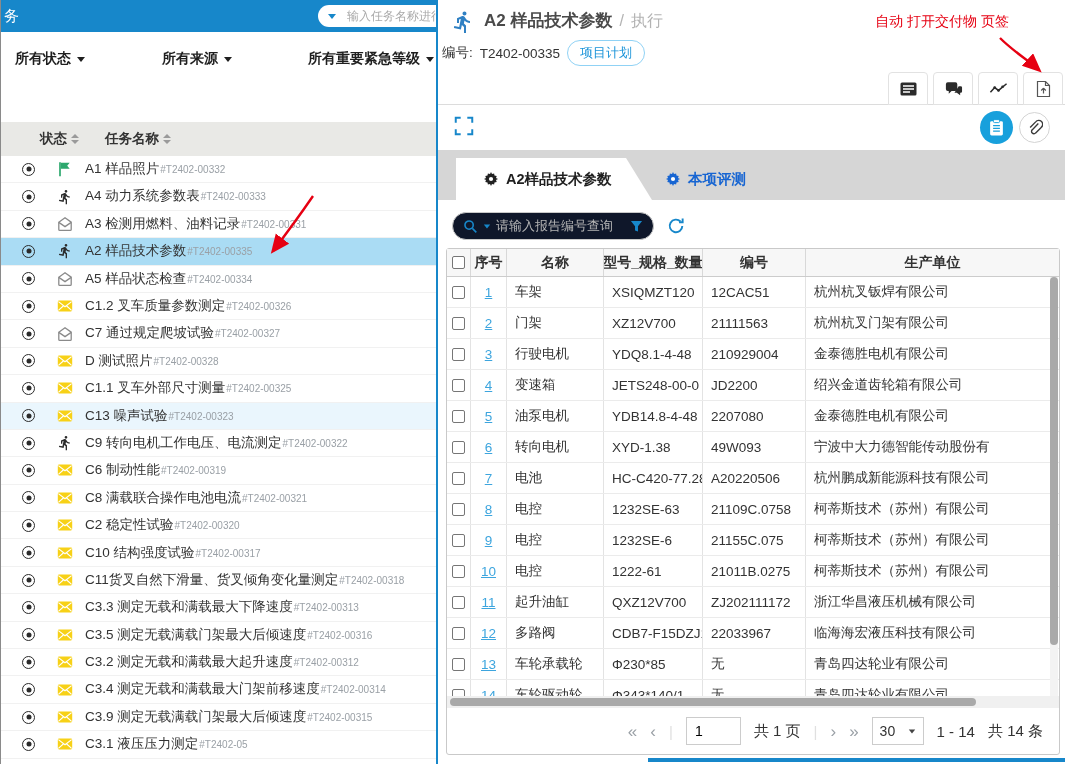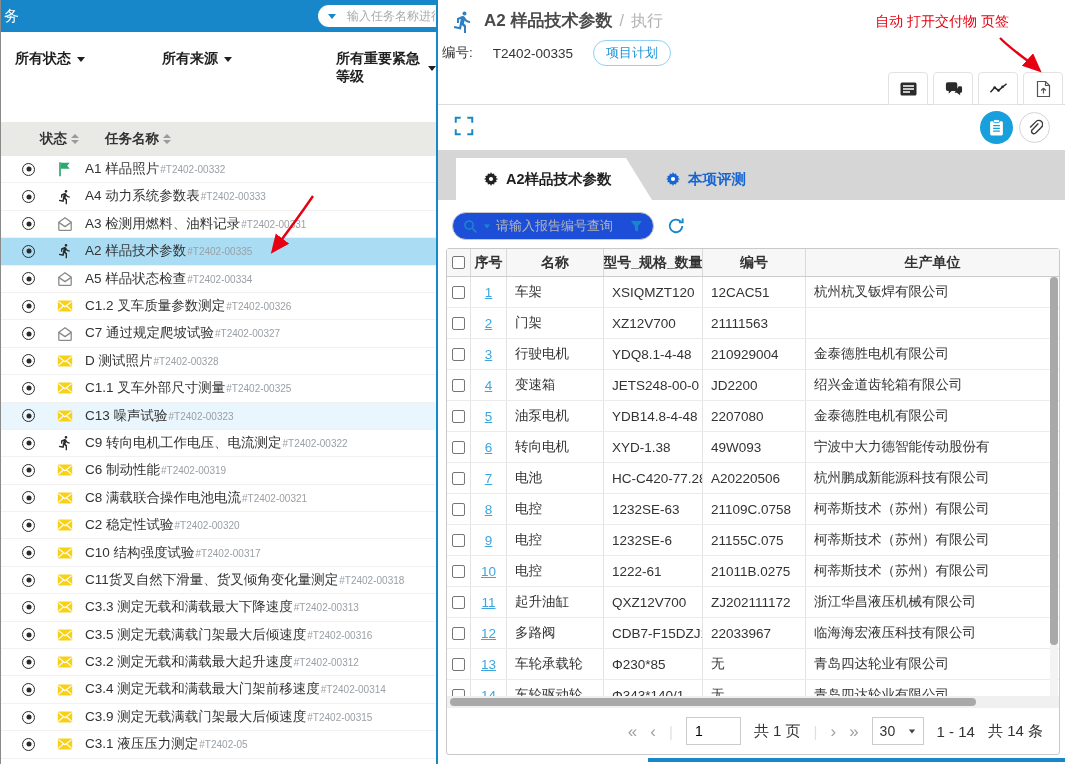--- a/index.html
+++ b/index.html
@@ -16,21 +16,21 @@
   .lp-title { color: #fff; font-size: 15px; line-height: 32px; padding-left: 4px; }
   .lp-search { position: absolute; left: 318px; top: 5px; width: 132px; height: 22px; background: #fff;
                border-radius: 11px; display: flex; align-items: center; gap: 11px; padding: 0 10px; }
   .tri { display:inline-block; width:0; height:0; border-left:4.5px solid transparent;
          border-right:4.5px solid transparent; border-top:5.5px solid currentColor; }
   .lp-search .tri { color: #1787ca; }
   .lp-search-ph { color: #a9a9a9; font-size: 12px; white-space: nowrap; }
 
   .filter-item { position: absolute; top: 50px; display: flex; align-items: center; gap: 6px;
                  font-size: 14px; font-weight: 700; color: #1f1f1f; cursor: pointer; }
-  .f1 { left: 15px; } .f2 { left: 162px; } .f3 { left: 308px; margin-left: 28px; }
+  .f1 { left: 15px; } .f2 { left: 162px; } .f3 { left: 308px; }
   .filter-item .tri { color: #1f1f1f; }
 
   .lp-listheader { position: absolute; top: 122px; left: 0; right: 0; height: 34px; background: #e9e9e6;
                    display: flex; align-items: center; font-size: 13.5px; font-weight: 700; color: #333; }
   .lh-status { margin-left: 40px; } .lh-name { margin-left: 26px; }
   .sort { display: inline-flex; flex-direction: column; margin-left: 4px; }
   .sort i { width:0; height:0; border-left:4px solid transparent; border-right:4px solid transparent; }
   .sort .up { border-bottom: 4px solid #9a9a9a; margin-bottom: 2px; }
   .sort .dn { border-top: 4px solid #9a9a9a; }
 
@@ -53,21 +53,21 @@
 
   
   .rp { position: absolute; left: 438px; top: 0; width: 627px; height: 764px; background: #fff; }
   .rp-header { position: relative; height: 105px; border-bottom: 1px solid #dcdcdc; }
   .rp-runner { position: absolute; left: 13px; top: 10px; width: 24px; height: 24px; color: #2f80c3; }
   .rp-runner svg { width: 24px; height: 24px; }
   .rp-titlerow { position: absolute; left: 46px; top: 9px; display: flex; align-items: baseline; gap: 7px; }
   .rp-title { font-size: 17px; font-weight: 700; color: #4a4a4a; }
   .rp-sep, .rp-stage { font-size: 16px; color: #b3b3b3; }
   .rp-annot { position: absolute; right: 56px; top: 13px; color: #e60012; font-size: 14px; white-space: nowrap; }
-  .rp-code-row { position: absolute; left: 4px; top: 40px; display: flex; align-items: center; gap: 20px;
+  .rp-code-row { position: absolute; left: 4px; top: 40px; display: flex; align-items: center; gap: 7px;
                  font-size: 13.5px; color: #333; }
   .badge { border: 1px solid #90d2f5; color: #1b94d9; border-radius: 14px; padding: 3px 12px;
            font-size: 13px; background: #fff; cursor: pointer; }
   .rp-toolbar { position: absolute; right: 2px; bottom: -1px; display: flex; }
   .tb-btn { width: 40px; height: 33px; border: 1px solid #e2e2e2; border-radius: 4px 4px 0 0; background: #fff;
             margin-left: 5px; display: flex; align-items: center; justify-content: center; cursor: pointer; }
   .tb-btn svg { width: 19px; height: 18px; }
 
   .rp-sub { position: absolute; top: 105px; left: 0; right: 0; height: 45px; }
   .expand-btn { position: absolute; left: 15px; top: 10px; width: 22px; height: 22px; color: #1787ca; cursor: pointer; }
@@ -82,21 +82,21 @@
   .rp-tabs { position: absolute; top: 150px; left: 0; right: 0; height: 50px; background: #d6d6d6; }
   .tab-active { position: absolute; left: 18px; bottom: 0; height: 42px; width: 196px; background: #fff;
                 clip-path: polygon(0 0, 170px 0, 196px 100%, 0 100%); display: flex; align-items: center;
                 gap: 8px; padding-left: 28px; font-size: 14.5px; font-weight: 700; color: #1f1f1f; cursor: pointer; }
   .tab-inactive { position: absolute; left: 228px; bottom: 0; height: 42px; display: flex; align-items: center;
                   gap: 8px; font-size: 14.5px; color: #1765d2; font-weight: 600; cursor: pointer; }
   .gear svg { width: 14px; height: 14px; display: block; }
 
   .rp-search-row { position: absolute; top: 212px; left: 14px; display: flex; align-items: center; }
   .search-pill { width: 202px; height: 28px; border: 1px solid #c9c9c9; border-radius: 14px; display: flex;
-                 align-items: center; padding: 0 10px; gap: 5px; background: #1d4ed8; }
+                 align-items: center; padding: 0 10px; gap: 5px; background: #0f172a; }
   .search-pill svg { flex: none; }
   .search-pill .tri { color: #1787ca; transform: scale(.8); }
   .search-ph { color: #b5b5b5; font-size: 13px; flex: 1; white-space: nowrap; overflow: hidden; }
   .refresh-btn { margin-left: 13px; width: 18px; height: 18px; color: #1787ca; cursor: pointer; }
 
   
   .grid { position: absolute; top: 248px; left: 8px; width: 614px; height: 507px;
           border: 1px solid #c9c9c9; border-radius: 3px; background: #fff; }
   .grid-head { display: flex; height: 28px; background: #f7f7f7; border-bottom: 1px solid #ccc;
                font-size: 14px; font-weight: 700; color: #333; }
@@ -532,20 +532,21 @@
           <div class="grow">
             <span class="gc c-check">
               <span class="chk"></span>
             </span>
             <span class="gc c-seq">
               <span class="seq-link">2</span>
             </span>
             <span class="gc c-name">门架</span>
             <span class="gc c-spec">XZ12V700</span>
             <span class="gc c-code">21111563</span>
+            <span class="gc c-maker">杭州杭叉门架有限公司</span>
           </div>
           <div class="grow">
             <span class="gc c-check">
               <span class="chk"></span>
             </span>
             <span class="gc c-seq">
               <span class="seq-link">3</span>
             </span>
             <span class="gc c-name">行驶电机</span>
             <span class="gc c-spec">YDQ8.1-4-48</span>

